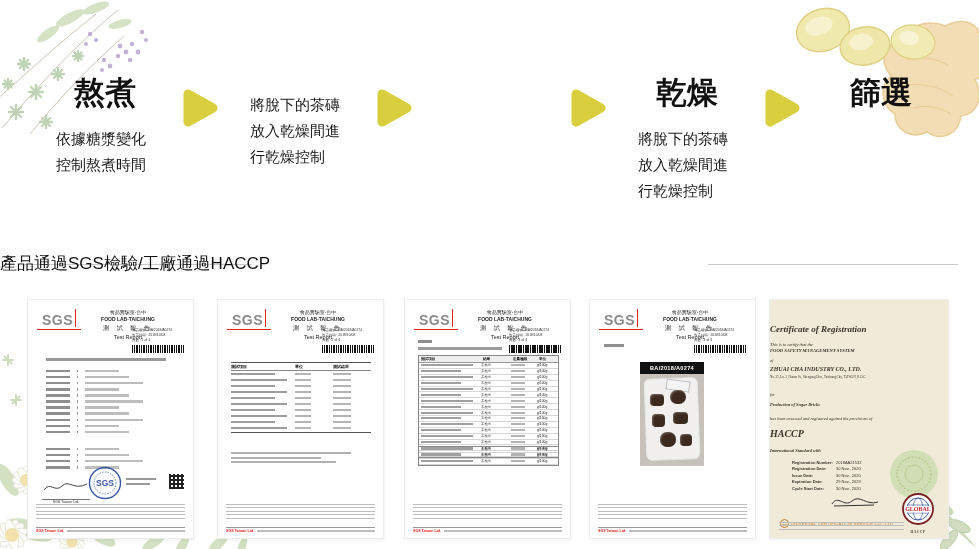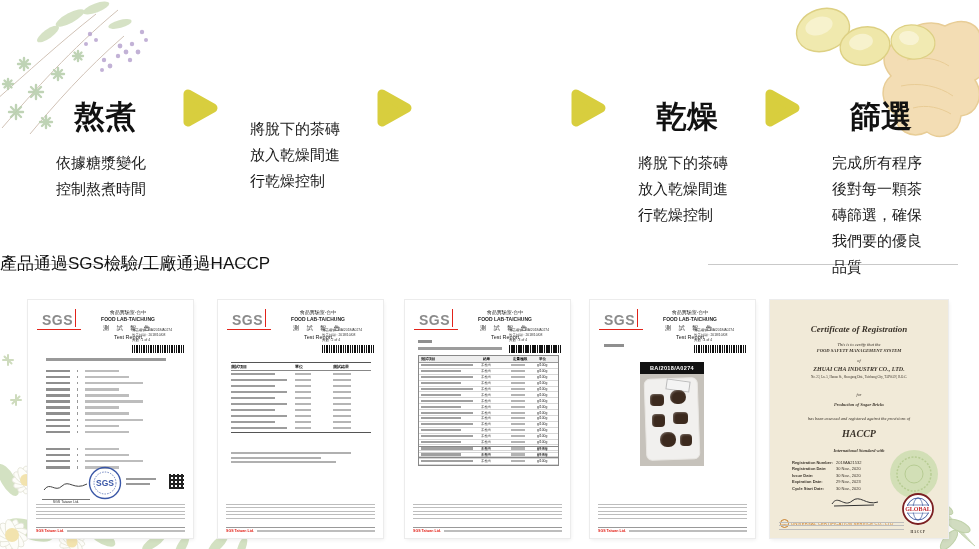--- a/index.html
+++ b/index.html
@@ -4,21 +4,21 @@
 <style>
   html,body{margin:0;padding:0;background:#fff;}
   #stage{position:relative;width:979px;height:549px;overflow:hidden;background:#fff;
          font-family:"Liberation Sans","DejaVu Sans",sans-serif;color:#111;}
   .deco{position:absolute;z-index:0;}
   
   .title{position:absolute;top:28px;left:0;width:100%;text-align:center;
          font-size:31px;font-weight:600;letter-spacing:1px;z-index:2;}
   
   .process{position:absolute;top:76px;left:30px;display:flex;z-index:2;}
-  .step{width:150px;margin-top:24px;}
+  .step{width:150px;}
   .step-name{font-size:31px;font-weight:600;text-align:center;line-height:1.1;}
   .step-desc{width:98px;margin:16px auto 0;font-size:15px;line-height:26px;color:#1b1b1b;text-align:left;}
   .arrowcell{width:44px;padding-top:10px;}
   .arrow-svg path{fill:var(--arrow,#d8ce3e);stroke:var(--arrow,#d8ce3e);stroke-width:9;stroke-linejoin:round;}
   
   .note-text{position:absolute;top:252px;left:0;width:100%;text-align:left;font-size:17px;z-index:2;}
   .note-line{position:absolute;top:264px;border-top:1px solid #c9c9c9;z-index:1;}
   .note-line.left{left:18px;width:234px;}
   .note-line.right{left:708px;width:250px;}
   
@@ -102,21 +102,21 @@
   .c4label{position:absolute;left:14px;top:44px;width:20px;height:2.5px;background:#8f8f8f;}
   .photo{position:absolute;left:50px;top:62px;width:64px;}
   .photo .plabel{background:#111;color:#fff;font-size:5.6px;font-weight:bold;text-align:center;
                  letter-spacing:.3px;padding:3px 0;}
   .photo .pimg{position:relative;height:92px;background:#c6c2bb;overflow:hidden;}
   .photo .bag{position:absolute;left:5px;top:4px;right:5px;bottom:6px;background:rgba(255,255,255,.75);
               border:1px solid #e8e6e2;border-radius:6px;transform:rotate(-2deg);}
   .lump{position:absolute;background:#3c2a1e;border-radius:4px;box-shadow:inset 1px 1px 2px rgba(255,255,255,.25);}
   .taglabel{position:absolute;left:26px;top:6px;width:22px;height:9px;background:#f4f4f4;border:.5px solid #bbb;transform:rotate(8deg);}
   
-  .hc{position:absolute;left:0;top:0;right:0;text-align:center;}
+  .hc{position:absolute;left:0;top:0;right:0;text-align:left;}
   .hc-title{top:24px;font-size:9px;font-weight:bold;font-style:italic;}
   .hc-l1{top:42px;font-size:4.4px;font-style:italic;}
   .hc-l2{top:48px;font-size:4.6px;font-weight:bold;font-style:italic;}
   .hc-of{top:58px;font-size:4.2px;font-style:italic;}
   .hc-co{top:66px;font-size:6px;font-weight:bold;font-style:italic;}
   .hc-addr{top:75px;font-size:3.2px;}
   .hc-for{top:92px;font-size:4.2px;font-style:italic;}
   .hc-scope{top:102px;font-size:4.4px;font-weight:bold;font-style:italic;}
   .hc-ass{top:116px;font-size:4.4px;font-style:italic;}
   .hc-std{top:128px;font-size:10px;font-weight:bold;font-style:italic;}
@@ -342,21 +342,20 @@
       <div class="step-name">乾燥</div>
       <div class="step-desc">將脫下的茶磚放入乾燥間進行乾燥控制</div>
     </div>
     <div class="arrowcell">
       <svg class="arrow-svg" width="40" height="44" viewBox="0 0 40 44">
           <path d="M8 8 L33 22 L8 36 Z"></path>
         </svg>
     </div>
     <div class="step">
       <div class="step-name">篩選</div>
-      <div class="step-desc">完成所有程序後對每一顆茶磚篩選，確保我們要的優良品質</div>
     </div>
   </div>
 
   <div class="note-line left"></div>
   <div class="note-text">產品通過SGS檢驗/工廠通過HACCP</div>
   <div class="note-line right"></div>
 
   <div class="certs">
 
     <div class="page" id="p1">

